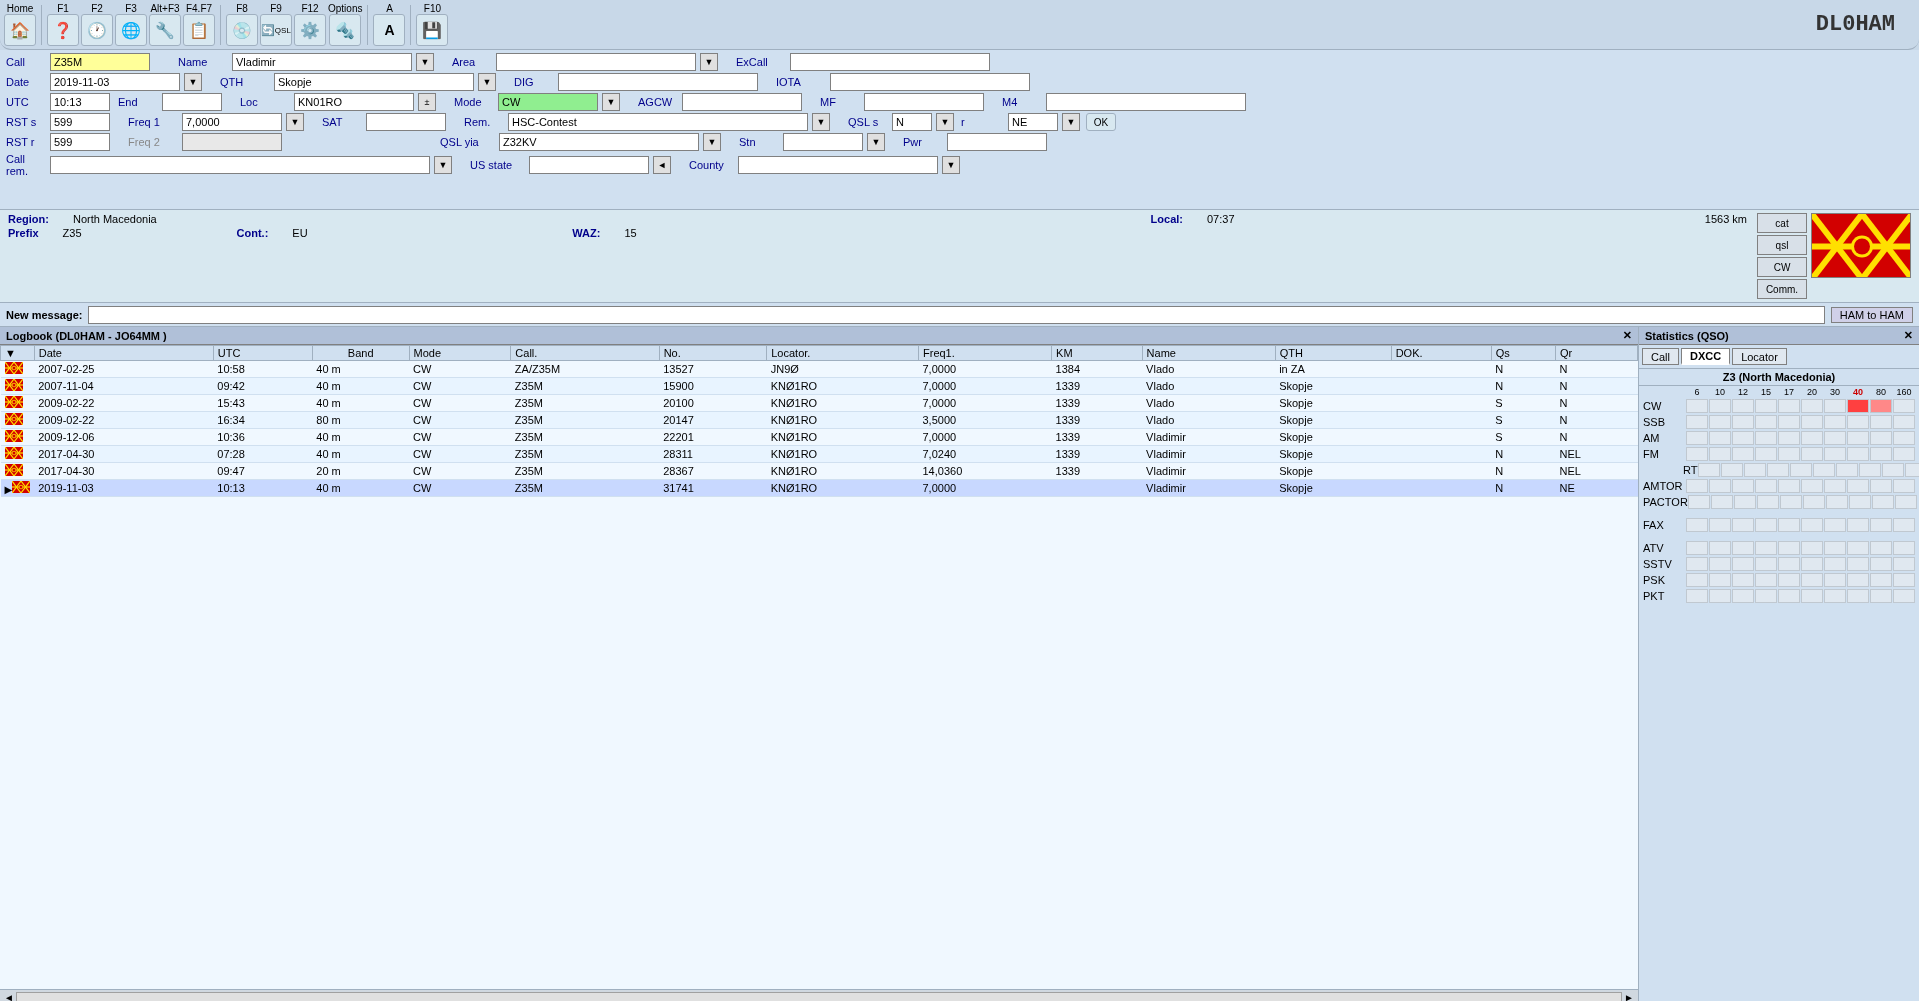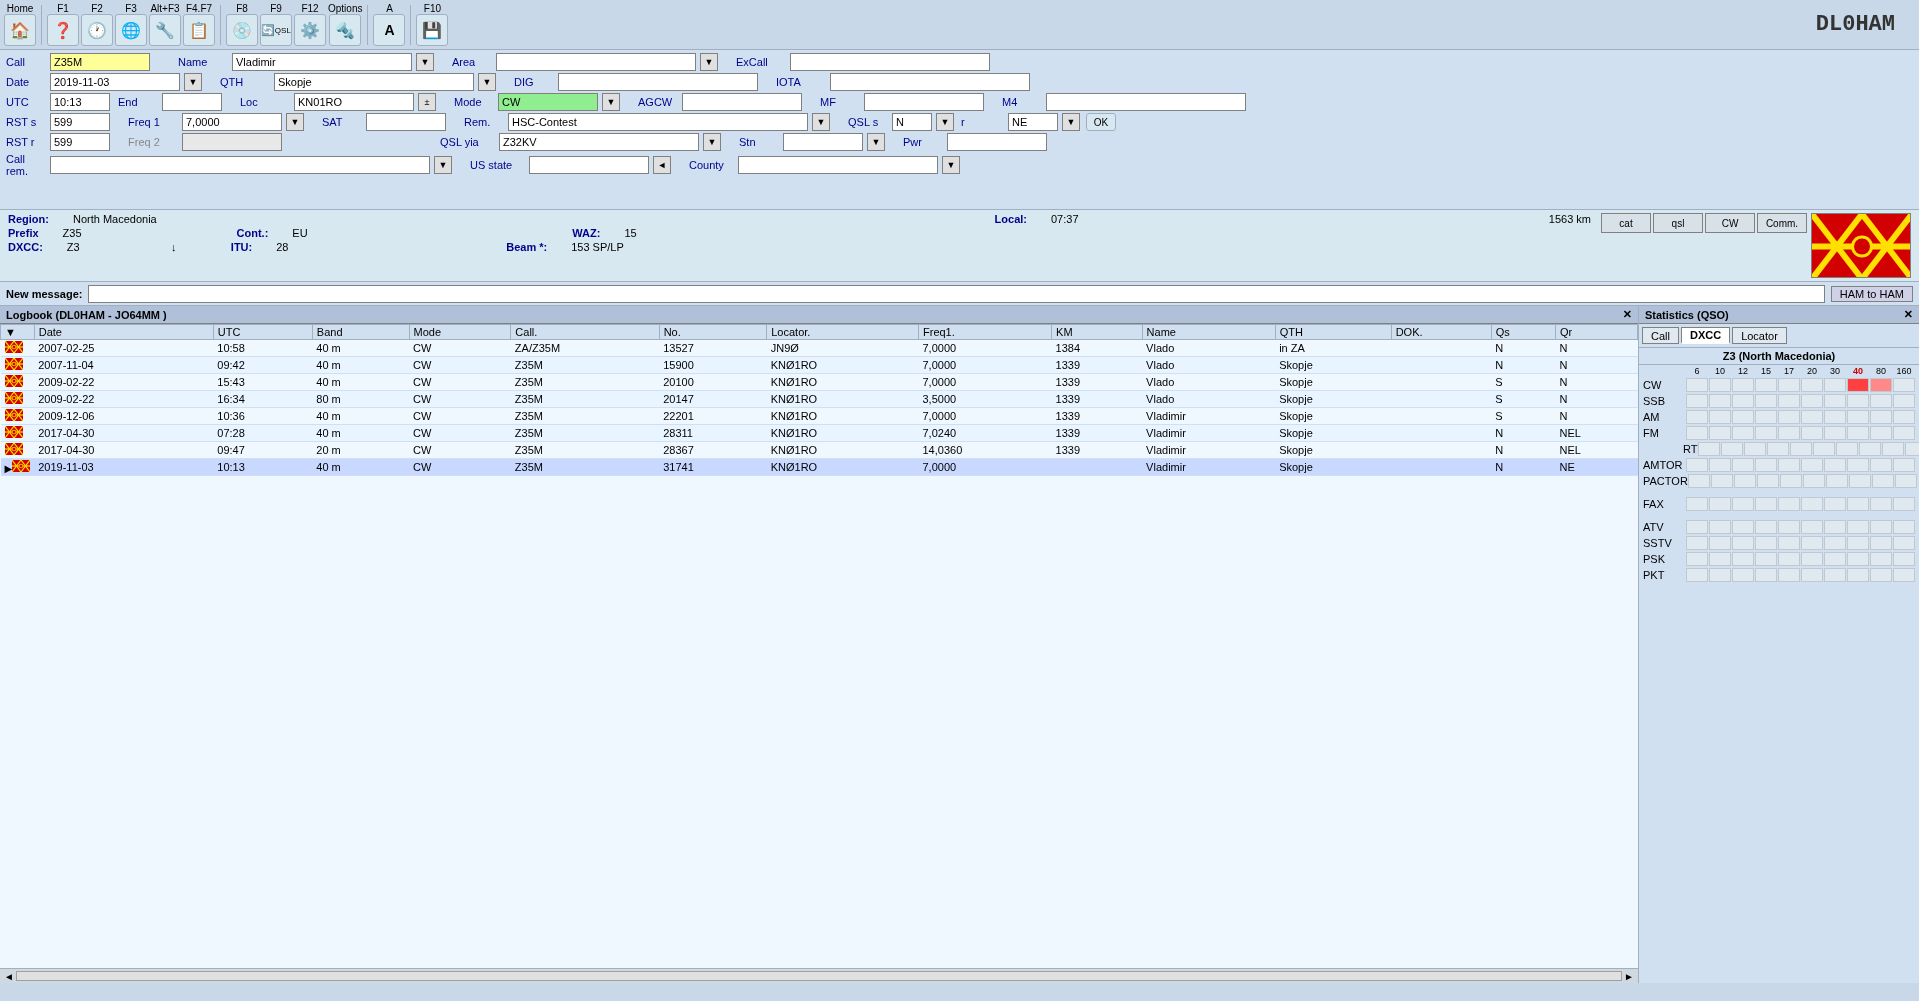--- a/index.html
+++ b/index.html
@@ -1,18 +1,18 @@
 <!DOCTYPE html>
 <html><head>
   <meta charset="utf-8">
   <style>
     * { margin: 0; padding: 0; box-sizing: border-box; }
     body { font-family: Arial, sans-serif; font-size: 11px; background: #c8d8e8; width: 1919px; height: 1001px; overflow: hidden; }
 
-    .top-menu { background: #c8d8e8; display: flex; align-items: center; padding: 2px 4px; gap: 2px; border-bottom: 1px solid #a0b0c0; height: 50px; }
+    .top-menu { background: #c8d8e8; display: flex; align-items: center; padding: 2px 4px; gap: 2px; border-bottom: 1px solid #a0b0c0; height: 50px; border-radius: 11px; }
     .menu-group { display: flex; flex-direction: column; align-items: center; }
     .menu-label { font-size: 10px; color: #000; }
     .menu-icon { width: 32px; height: 32px; display: flex; align-items: center; justify-content: center; background: #d8e8f0; border: 1px solid #a0b0c0; border-radius: 3px; cursor: pointer; font-size: 16px; }
     .menu-sep { width: 1px; background: #a0b0c0; height: 40px; margin: 0 3px; }
     .callsign-display { font-size: 22px; font-weight: bold; color: #333; margin-left: auto; padding-right: 20px; font-family: 'Courier New', monospace; }
 
     .entry-area { background: #d0e0f0; padding: 3px 6px; border-bottom: 1px solid #a0b0c0; }
     .entry-row { display: flex; align-items: center; gap: 4px; margin-bottom: 2px; }
     .field-label { font-size: 11px; color: #00008b; width: 40px; min-width: 40px; }
     .field-input { height: 18px; border: 1px solid #808080; background: white; padding: 1px 3px; font-size: 11px; }
@@ -240,33 +240,24 @@
       <span style="width:400px;text-align:right;" class="info-value">1563 km</span>
     </div>
     <div class="info-row">
       <span class="info-label">Prefix</span>
       <span class="info-value" style="margin-left:4px;width:80px;">Z35</span>
       <span class="info-label" style="margin-left:30px;padding-left:44px;">Cont.:</span>
       <span class="info-value" style="margin-left:4px;width:60px;">EU</span>
       <span class="info-label" style="margin-left:200px;">WAZ:</span>
       <span class="info-value" style="margin-left:4px;">15</span>
     </div>
-    <div class="info-row">
-      <span class="info-label">DXCC:</span>
-      <span class="info-value" style="margin-left:4px;width:80px;">Z3</span>
-      <span style="display:inline-block;width:14px;text-align:center;">↓</span>
-      <span class="info-label" style="margin-left:30px;">ITU:</span>
-      <span class="info-value" style="margin-left:4px;width:60px;">28</span>
-      <span class="info-label" style="margin-left:150px;">Beam *:</span>
-      <span class="info-value" style="margin-left:4px;">153 SP/LP</span>
-    </div>
   </div>
 
   <div style="display:flex;gap:4px;align-items:flex-start;margin-left:10px;">
-    <div style="display:flex;flex-direction:row;gap:2px;">
+    <div style="display:flex;flex-direction:column;gap:2px;">
       <button class="side-btn" style="height:20px;width:50px;font-size:10px;background:#d8e0e8;border:1px solid #808080;cursor:pointer;">cat</button>
       <button class="side-btn" style="height:20px;width:50px;font-size:10px;background:#d8e0e8;border:1px solid #808080;cursor:pointer;display:flex;align-items:center;justify-content:center;gap:2px;">qsl</button>
       <button class="side-btn" style="height:20px;width:50px;font-size:10px;background:#d8e0e8;border:1px solid #808080;cursor:pointer;">CW</button>
       <button class="side-btn" style="height:20px;width:50px;font-size:10px;background:#d8e0e8;border:1px solid #808080;cursor:pointer;">Comm.</button>
     </div>
 
     <div style="width:100px;height:65px;border:1px solid #808080;overflow:hidden;">
       <svg width="100" height="65" viewBox="0 0 100 65" xmlns="http://www.w3.org/2000/svg">
         <rect width="100" height="65" fill="#d20000"></rect>
         <line x1="50" y1="0" x2="0" y2="65" stroke="#ffe000" stroke-width="6"></line>
@@ -294,21 +285,21 @@
       <span>Logbook (DL0HAM - JO64MM )</span>
       <span style="cursor:pointer;">✕</span>
     </div>
     <div style="overflow-y:auto;flex:1;">
       <table class="logbook-table">
         <thead>
           <tr>
             <th style="width:20px;">▼</th>
             <th style="cursor:pointer;">Date</th>
             <th style="cursor:pointer;">UTC</th>
-            <th style="cursor:pointer;">Band</th>
+            <th style="cursor:pointer;text-align:center;">Band</th>
             <th style="cursor:pointer;">Mode</th>
             <th style="cursor:pointer;">Call.</th>
             <th style="cursor:pointer;">No.</th>
             <th style="cursor:pointer;">Locator.</th>
             <th style="cursor:pointer;">Freq1.</th>
             <th style="cursor:pointer;">KM</th>
             <th style="cursor:pointer;">Name</th>
             <th style="cursor:pointer;">QTH</th>
             <th style="cursor:pointer;">DOK.</th>
             <th style="cursor:pointer;">Qs</th>

